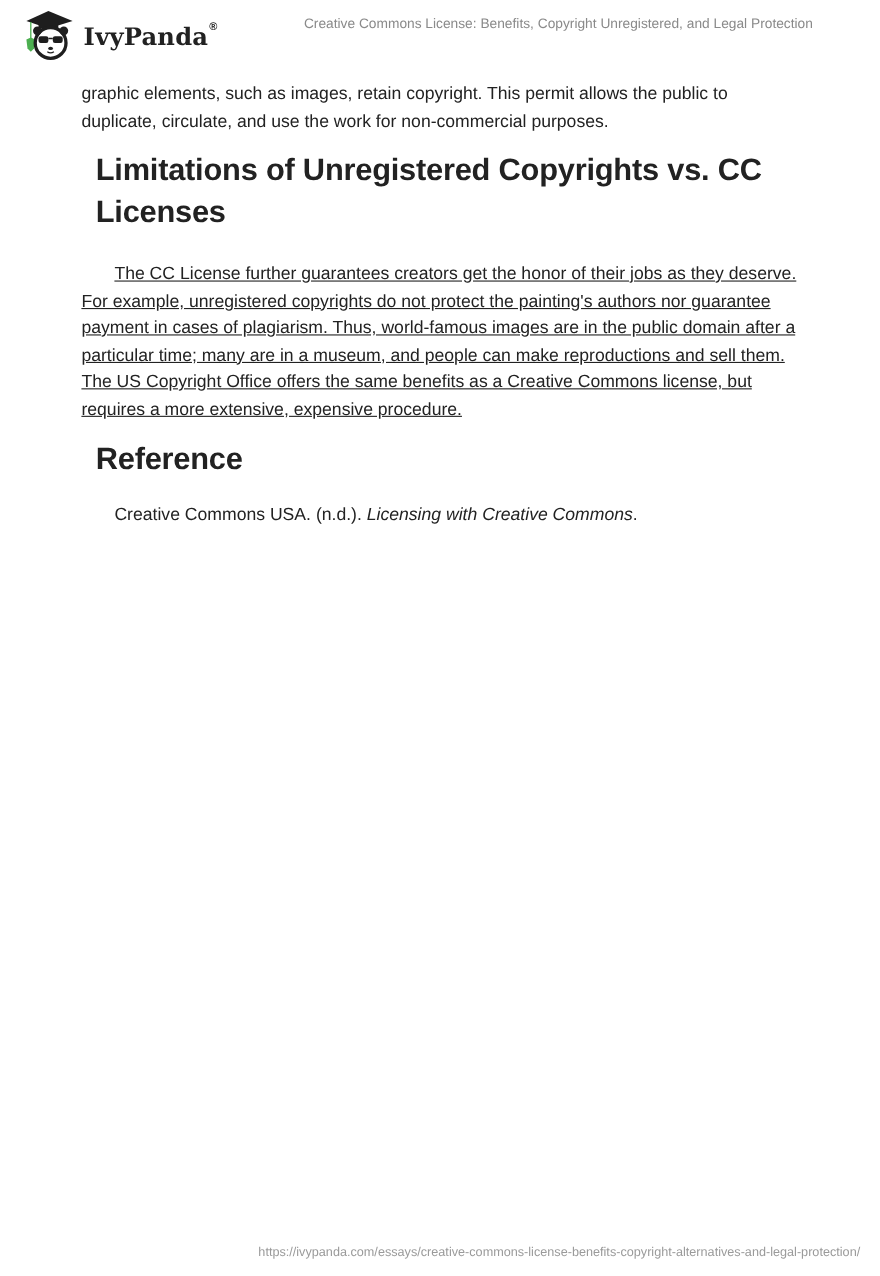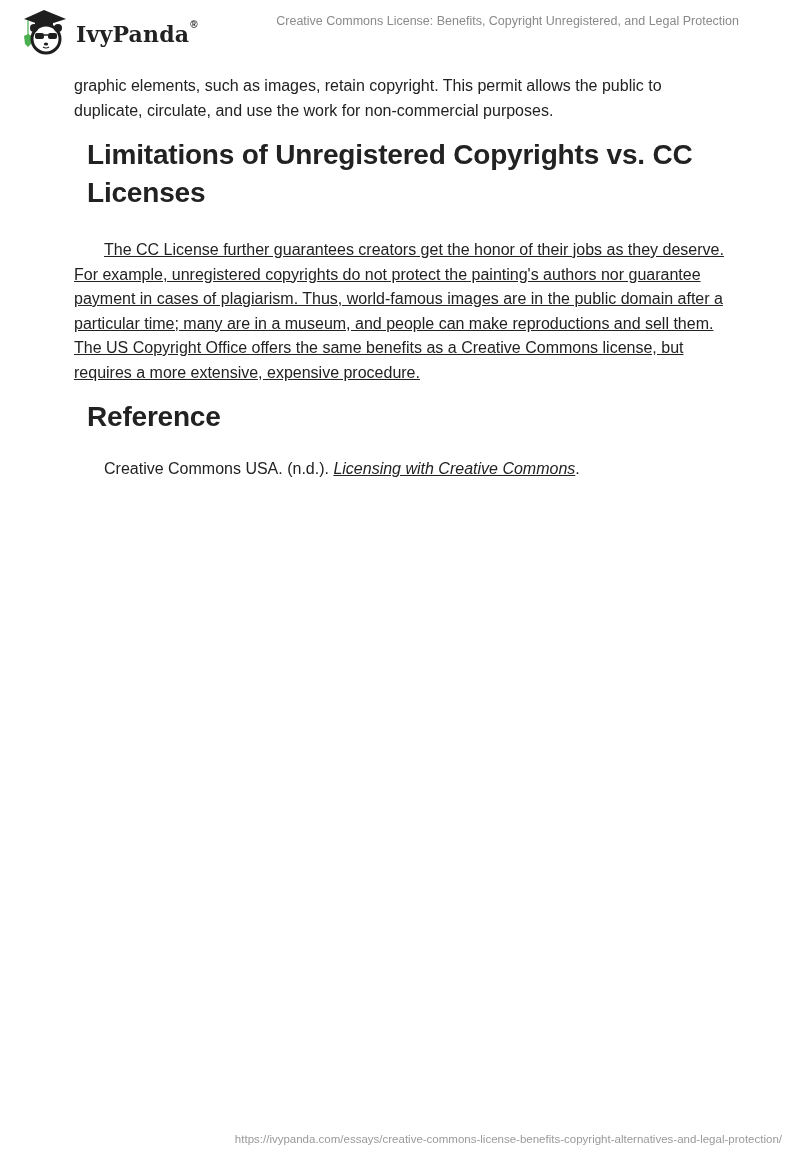--- a/index.html
+++ b/index.html
@@ -96,21 +96,20 @@
     }
     .ref-entry {
       margin-top: 21px;
       padding-left: 30px;
       font-size: 16px;
       line-height: 24px;
       color: #222222;
     }
     .ref-entry em {
       font-style: italic;
-      text-decoration: underline;
     }
     .footer-url {
       position: absolute;
       right: 18px;
       top: 1133px;
       font-size: 11.5px;
       color: #9a9a9a;
       white-space: nowrap;
     }
   </style>

